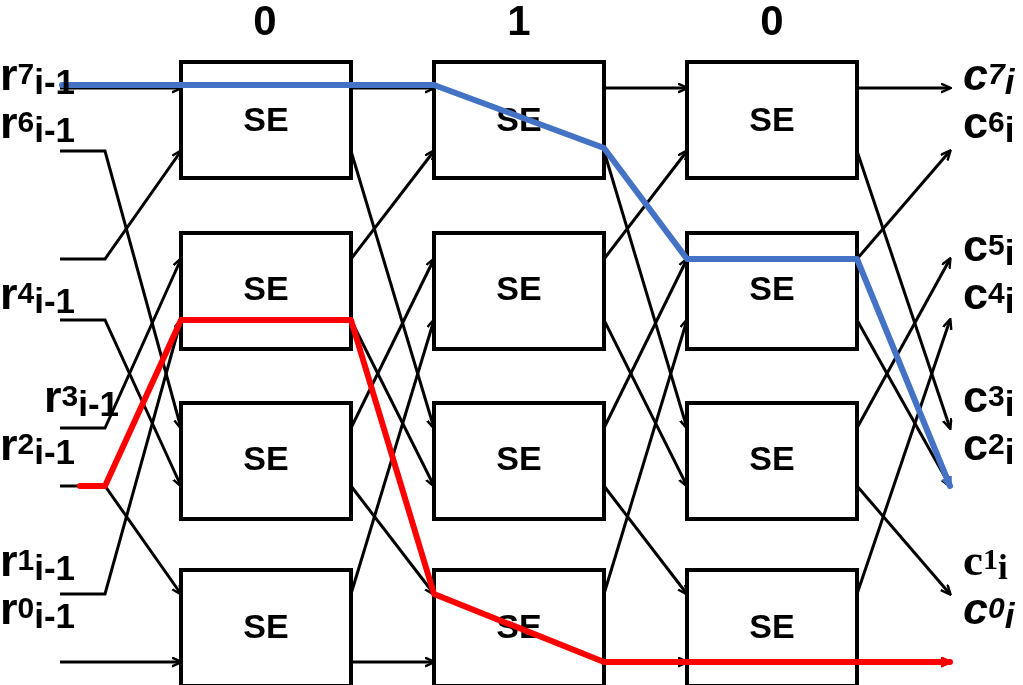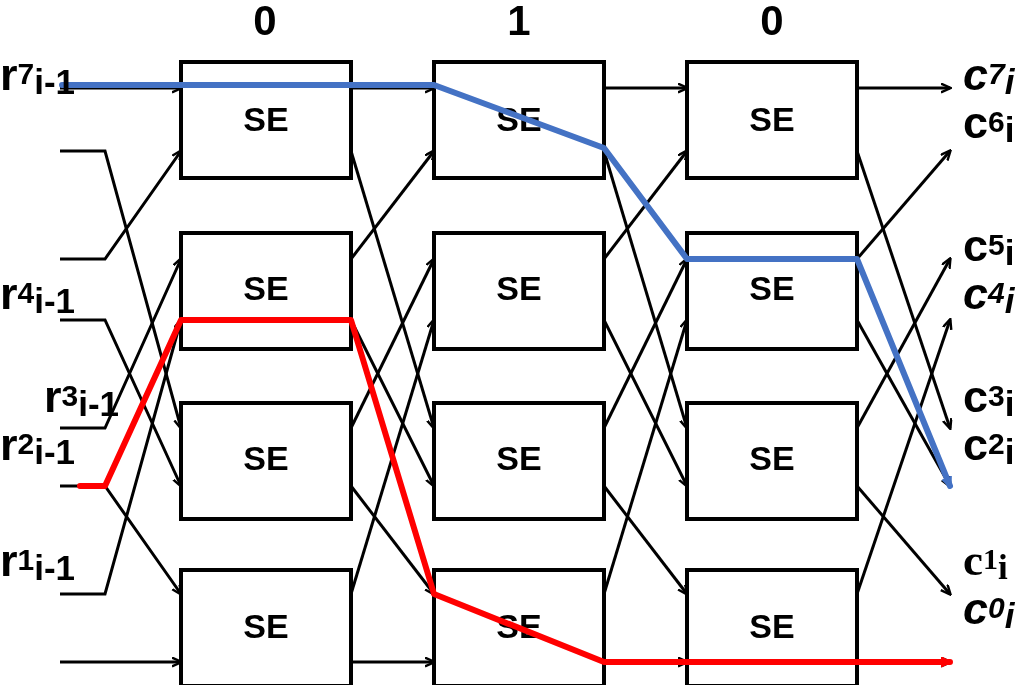--- a/index.html
+++ b/index.html
@@ -134,43 +134,49 @@
     <path d="M80,486 L105,486 L181,320 L351,320 L434,594 L604,662 L687,662 L950,662" fill="none" stroke="#FF0000" stroke-width="6" stroke-linejoin="round" stroke-linecap="round" marker-end="url(#ahr)"></path>
   </svg>
 
   <div class="colhdr" style="left:225px;top:0px;width:80px;">0</div>
   <div class="colhdr" style="left:479px;top:0px;width:80px;">1</div>
   <div class="colhdr" style="left:732px;top:0px;width:80px;">0</div>
 
   <div class="portlabel" style="left:0px;top:52px;">
     <span class="base">r</span><span class="sup">7</span><span class="sub">i-1</span>
   </div>
+  <div class="portlabel" style="left:0px;top:100px;">
+    <span class="base">r</span><span class="sup">6</span><span class="sub">i-1</span>
+  </div>
   <div class="portlabel" style="left:0px;top:271px;">
     <span class="base">r</span><span class="sup">4</span><span class="sub">i-1</span>
   </div>
   <div class="portlabel" style="left:0px;top:374px;padding-left:44px;">
     <span class="base">r</span><span class="sup">3</span><span class="sub">i-1</span>
   </div>
   <div class="portlabel" style="left:0px;top:422px;">
     <span class="base">r</span><span class="sup">2</span><span class="sub">i-1</span>
   </div>
   <div class="portlabel" style="left:0px;top:538px;text-align:right;">
     <span class="base">r</span><span class="sup">1</span><span class="sub">i-1</span>
   </div>
+  <div class="portlabel" style="left:0px;top:586px;">
+    <span class="base">r</span><span class="sup">0</span><span class="sub">i-1</span>
+  </div>
 
   <div class="portlabel" style="left:963px;top:52px;font-style:italic;">
     <span class="base">c</span><span class="sup">7</span><span class="sub">i</span>
   </div>
   <div class="portlabel" style="left:963px;top:100px;">
     <span class="base">c</span><span class="sup">6</span><span class="sub">i</span>
   </div>
   <div class="portlabel" style="left:963px;top:223px;">
     <span class="base">c</span><span class="sup">5</span><span class="sub">i</span>
   </div>
-  <div class="portlabel" style="left:963px;top:271px;font-style:italic;">
+  <div class="portlabel" style="left:963px;top:271px;">
     <span class="base">c</span><span class="sup">4</span><span class="sub">i</span>
   </div>
   <div class="portlabel" style="left:963px;top:374px;">
     <span class="base">c</span><span class="sup">3</span><span class="sub">i</span>
   </div>
   <div class="portlabel" style="left:963px;top:422px;">
     <span class="base">c</span><span class="sup">2</span><span class="sub">i</span>
   </div>
   <div class="portlabel" style="left:963px;top:538px;font-family:Liberation Serif, serif;">
     <span class="base">c</span><span class="sup">1</span><span class="sub">i</span>

